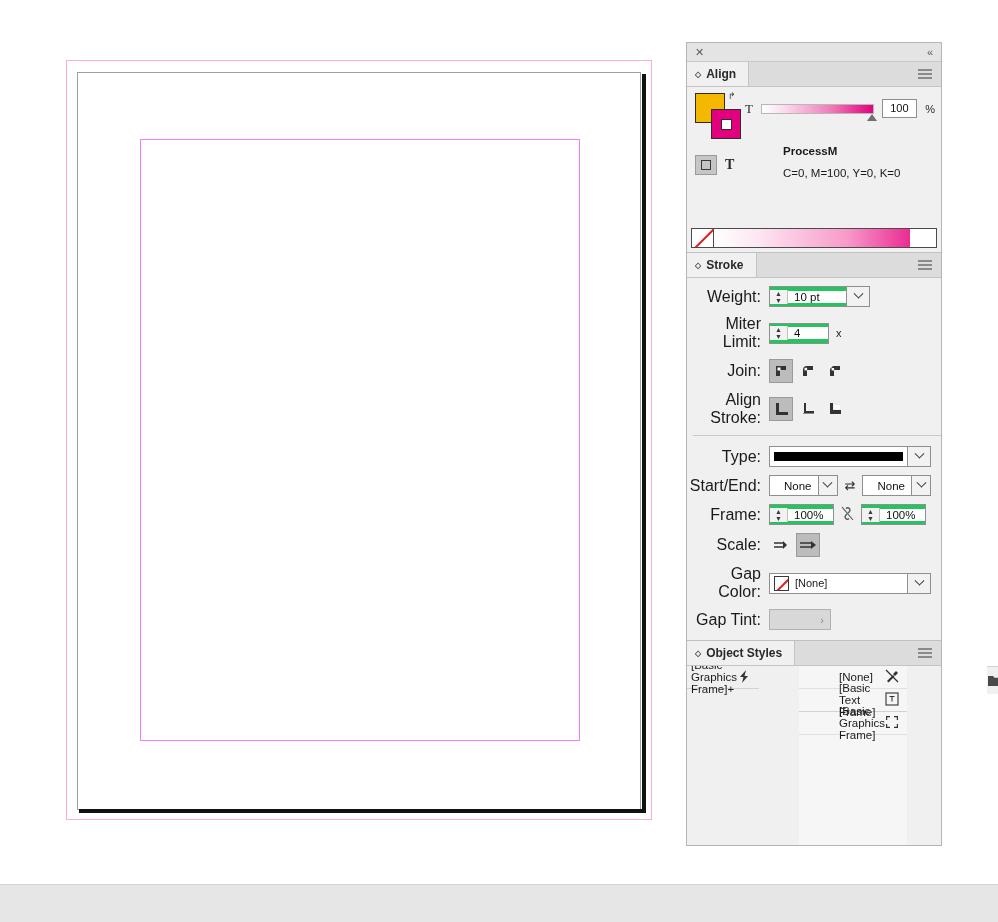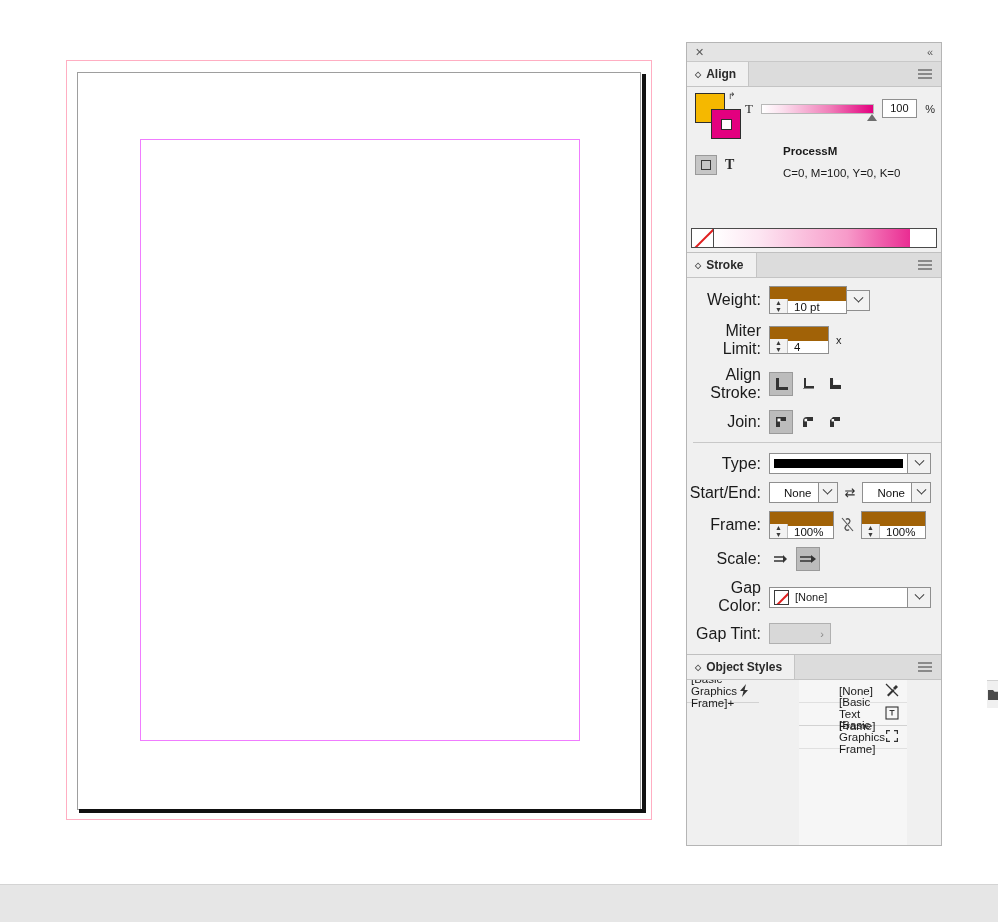--- a/index.html
+++ b/index.html
@@ -236,22 +236,22 @@
     display: flex; align-items: center;
     margin-bottom: 8px;
     padding-right: 10px;
   }
   .row-label {
     width: 82px; text-align: right; padding-right: 8px;
     font-size: 16px; color: #1a1a1a; flex: 0 0 auto;
   }
 
   .stepper {
-    display: flex; align-items: flex-end;
-    border: 1px solid #8f8f8f; background: #a16207; height: 28px;
+    display: flex; align-items: center;
+    border: 1px solid #8f8f8f; background: #22c55e; height: 21px;
   }
   .stepper .arrows {
     width: 18px; background: #f2f2f2;
     border-right: 1px solid #c0c0c0;
     display: flex; flex-direction: column;
     align-items: center; justify-content: center;
     cursor: pointer; color: #3a3a3a; font-size: 7px; line-height: 7px;
   }
   .stepper .fld {
     padding: 0 6px; display: flex; align-items: center;
@@ -463,60 +463,60 @@
           <div class="arrows">
               <span>▲</span>
               <span>▼</span>
             </div>
           <div class="fld" style="width:40px">4</div>
         </div>
         <span class="x-lbl">x</span>
       </div>
 
       <div class="row">
+        <div class="row-label">Join:</div>
+        <div class="icon-btn active">
+          <svg width="16" height="16" viewBox="0 0 16 16">
+              <path d="M3 3h10v4H7v6H3z" fill="#333"></path>
+              <rect x="4.5" y="4.5" width="3" height="3" fill="#fff"></rect>
+            </svg>
+        </div>
+        <div class="icon-btn">
+          <svg width="16" height="16" viewBox="0 0 16 16">
+              <path d="M3 13V7a4 4 0 014-4h6v4H7v6z" fill="#333"></path>
+              <rect x="4.5" y="4.8" width="2.6" height="2.6" fill="#fff"></rect>
+            </svg>
+        </div>
+        <div class="icon-btn">
+          <svg width="16" height="16" viewBox="0 0 16 16">
+              <path d="M3 13V6l3-3h7v4H7v6z" fill="#333"></path>
+              <rect x="4.6" y="5" width="2.5" height="2.5" fill="#fff"></rect>
+            </svg>
+        </div>
+      </div>
+
+      <div class="row">
         <div class="row-label">Align Stroke:</div>
         <div class="icon-btn active">
           <svg width="16" height="16" viewBox="0 0 16 16">
               <path d="M3 2h3v9h9v3H3z" fill="#333"></path>
               <path d="M6 2h1v8h8v1H6z" fill="#fff" opacity="0"></path>
               <rect x="4" y="11" width="10" height="0" fill="#fff"></rect>
             </svg>
         </div>
         <div class="icon-btn">
           <svg width="16" height="16" viewBox="0 0 16 16">
               <path d="M4 2h2v8h8v2H4z" fill="#333"></path>
               <path d="M3 12h11v1H3z" fill="#888"></path>
             </svg>
         </div>
         <div class="icon-btn">
           <svg width="16" height="16" viewBox="0 0 16 16">
               <path d="M3 2h3v7h8v4H3z" fill="#333"></path>
               <path d="M7 4h6v4H7z" fill="#fff"></path>
-            </svg>
-        </div>
-      </div>
-
-      <div class="row">
-        <div class="row-label">Join:</div>
-        <div class="icon-btn active">
-          <svg width="16" height="16" viewBox="0 0 16 16">
-              <path d="M3 3h10v4H7v6H3z" fill="#333"></path>
-              <rect x="4.5" y="4.5" width="3" height="3" fill="#fff"></rect>
-            </svg>
-        </div>
-        <div class="icon-btn">
-          <svg width="16" height="16" viewBox="0 0 16 16">
-              <path d="M3 13V7a4 4 0 014-4h6v4H7v6z" fill="#333"></path>
-              <rect x="4.5" y="4.8" width="2.6" height="2.6" fill="#fff"></rect>
-            </svg>
-        </div>
-        <div class="icon-btn">
-          <svg width="16" height="16" viewBox="0 0 16 16">
-              <path d="M3 13V6l3-3h7v4H7v6z" fill="#333"></path>
-              <rect x="4.6" y="5" width="2.5" height="2.5" fill="#fff"></rect>
             </svg>
         </div>
       </div>
 
       <div class="divider"></div>
 
       <div class="row">
         <div class="row-label">Type:</div>
         <div class="type-select">
           <span class="type-line"></span>

